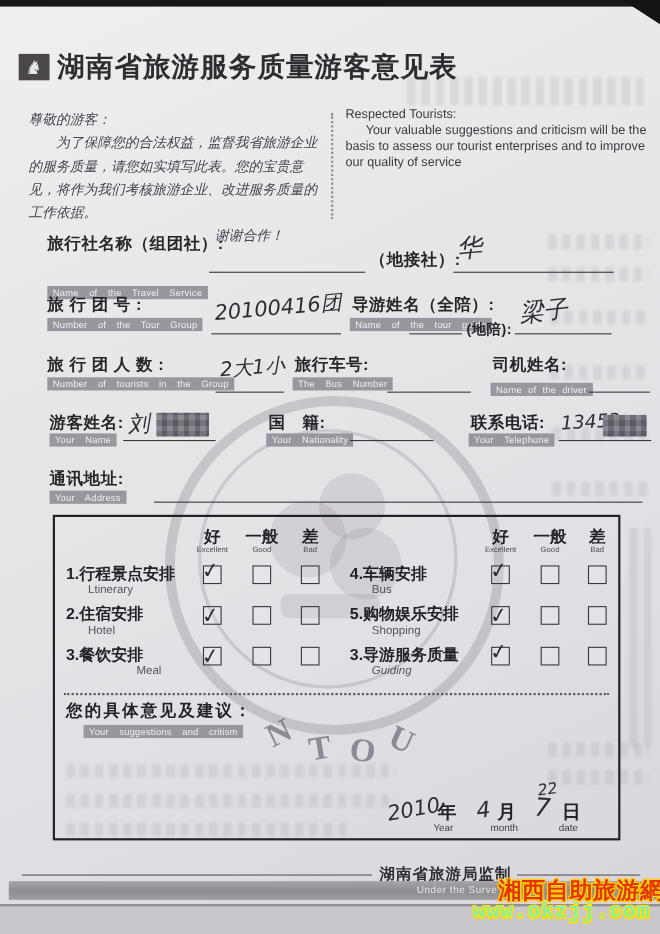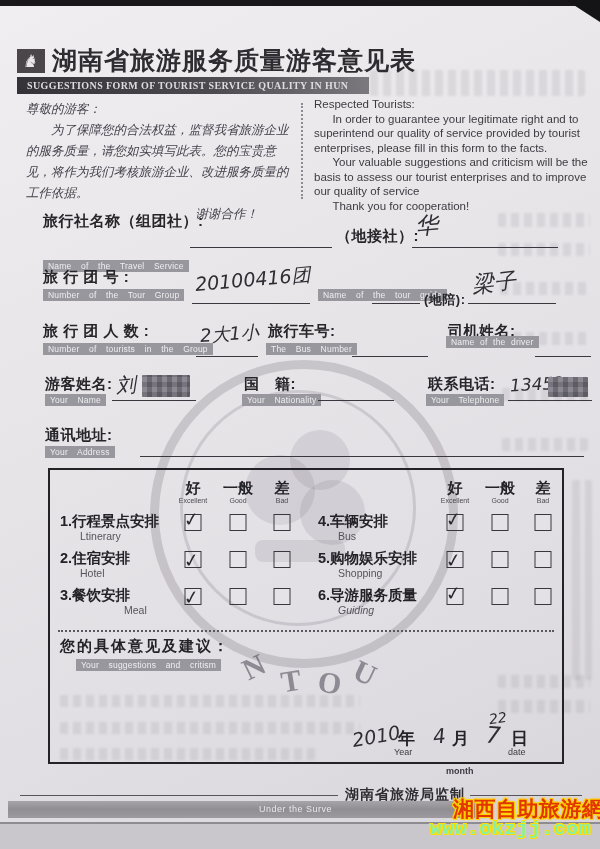--- a/index.html
+++ b/index.html
@@ -94,21 +94,21 @@
   .dotted-sep{ position:absolute; left:58px; top:630px; width:496px; border-top:2px dotted #5a585f; }
   .sugg-zh{ position:absolute; left:60px; top:637px; font-size:15px; font-weight:bold; letter-spacing:2px; color:#232227; }
   .sugg-en{ left:76px; top:659px; }
   
   .date-zh{ position:absolute; font-size:17px; font-weight:bold; color:#232227; }
   .date-en{ position:absolute; font-size:9px; color:#3d3b41; }
   
   .supervise-line{ position:absolute; top:795px; border-top:1.5px solid #57555c; }
   .supervise-text{ position:absolute; left:345px; top:786px; font-size:14px; font-weight:bold; color:#2e2c31; letter-spacing:1px; }
   .gray-bar{
-    position:absolute; left:8px; top:801px; width:472px; height:17px;
+    position:absolute; left:8px; top:801px; width:592px; height:17px;
     background:linear-gradient(180deg,#a6a4a9 0%,#908e93 50%,#9d9ba0 100%);
   }
   .bar-text{
     position:absolute; right:148px; top:3px; font-size:9px; color:#e8e8ea; letter-spacing:.5px;
   }
   .wm-name{
     position:absolute; left:453px; top:795px; font-size:21px; font-weight:bold; white-space:nowrap;
     text-shadow:-1px -1px 0 #ffd400,1px -1px 0 #ffd400,-1px 1px 0 #ffd400,1px 1px 0 #ffd400, 0 0 3px #ff9a00;
     letter-spacing:.5px; z-index:9;
   }
@@ -167,63 +167,59 @@
   <div class="ghost" style="left:498px;top:675px;width:92px;height:13px;"></div>
   <div class="ghost" style="left:498px;top:700px;width:92px;height:13px;"></div>
   <div class="ghost" style="left:60px;top:695px;width:300px;height:12px;"></div>
   <div class="ghost" style="left:60px;top:722px;width:300px;height:12px;"></div>
   <div class="ghost" style="left:60px;top:748px;width:260px;height:12px;"></div>
 
   <div class="logo-box">
     <span class="horse">♞</span>
   </div>
   <div class="form-title">湖南省旅游服务质量游客意见表</div>
-  <div class="subtitle-bar">
-    <span>SUGGESTIONS FORM OF TOURIST SERVICE QUALITY IN HUN</span>
-  </div>
 
   <div class="intro-zh">
     <div>尊敬的游客：</div>
     <div class="ind">为了保障您的合法权益，监督我省旅游企业的服务质量，请您如实填写此表。您的宝贵意见，将作为我们考核旅游企业、改进服务质量的工作依据。</div>
     <div class="closing">谢谢合作！</div>
   </div>
   <div class="intro-divider"></div>
   <div class="intro-en">
     <div>Respected Tourists:</div>
-    <div class="ind">In order to guarantee your legitimate right and to superintend our quality of service provided by tourist enterprises, please fill in this form to the facts.</div>
     <div class="ind">Your valuable suggestions and criticism will be the basis to assess our tourist enterprises and to improve our quality of service</div>
-    <div class="ind">Thank you for cooperation!</div>
   </div>
 
   <div class="zh-label" style="left:43px;top:212px;">旅行社名称（组团社）:</div>
   <div class="hl" style="left:43px;top:232px;margin-top:28px;">Name of the Travel Service</div>
   <div class="fline" style="left:190px;top:247px;width:142px;"></div>
   <div class="zh-label" style="left:336px;top:227px;">（地接社）:</div>
   <div class="hw" style="left:415px;top:210px;font-size:23px;transform:rotate(-5deg);">华</div>
   <div class="fline" style="left:412px;top:247px;width:146px;"></div>
 
   <div class="zh-label" style="left:43px;top:268px;">旅 行 团 号 :</div>
   <div class="hl" style="left:43px;top:289px;">Number of the Tour Group</div>
   <div class="hw" style="left:195px;top:267px;font-size:19px;transform:rotate(-5deg);">20100416团</div>
   <div class="fline" style="left:192px;top:303px;width:118px;"></div>
+  <div class="zh-label" style="left:320px;top:268px;">导游姓名（全陪）:</div>
   <div class="hl" style="left:318px;top:289px;">Name of the tour guide</div>
   <div class="fline" style="left:372px;top:303px;width:48px;"></div>
   <div class="zh-label" style="left:424px;top:291px;font-size:13px;">(地陪):</div>
   <div class="hw" style="left:472px;top:268px;font-size:22px;transform:rotate(-6deg);">梁子</div>
   <div class="fline" style="left:468px;top:303px;width:88px;"></div>
 
   <div class="zh-label" style="left:43px;top:322px;">旅 行 团 人 数 :</div>
   <div class="hl" style="left:43px;top:343px;">Number of tourists in the Group</div>
   <div class="hw" style="left:200px;top:322px;font-size:18px;transform:rotate(-4deg);">2大1小</div>
   <div class="fline" style="left:196px;top:356px;width:62px;"></div>
   <div class="zh-label" style="left:268px;top:322px;">旅行车号:</div>
   <div class="hl" style="left:266px;top:343px;">The Bus Number</div>
   <div class="fline" style="left:352px;top:356px;width:76px;"></div>
   <div class="zh-label" style="left:448px;top:322px;">司机姓名:</div>
-  <div class="hl" style="left:446px;top:336px;word-spacing:3px;">Name of the driver</div>
+  <div class="hl" style="left:446px;top:348px;word-spacing:3px;">Name of the driver</div>
   <div class="fline" style="left:535px;top:356px;width:56px;"></div>
 
   <div class="zh-label" style="left:45px;top:375px;">游客姓名:</div>
   <div class="hl" style="left:45px;top:394px;">Your Name</div>
   <div class="hw" style="left:116px;top:372px;font-size:20px;transform:rotate(-5deg);">刘</div>
   <div class="mosaic" style="left:142px;top:375px;width:48px;height:22px;"></div>
   <div class="fline" style="left:112px;top:400px;width:84px;"></div>
   <div class="zh-label" style="left:244px;top:375px;">国　籍:</div>
   <div class="hl" style="left:242px;top:394px;">Your Nationality</div>
   <div class="fline" style="left:318px;top:400px;width:76px;"></div>
@@ -286,38 +282,38 @@
   <div class="cbox" style="left:543px;top:514px;"></div>
 
   <div class="item-zh" style="left:318px;top:549px;">5.购物娱乐安排</div>
   <div class="item-en" style="left:338px;top:567px;">Shopping</div>
   <div class="cbox" style="left:455px;top:551px;">
       <span class="check" style="top:-3px;">✓</span>
     </div>
   <div class="cbox" style="left:500px;top:551px;"></div>
   <div class="cbox" style="left:543px;top:551px;"></div>
 
-  <div class="item-zh" style="left:318px;top:586px;">6.导游服务质量</div>
+  <div class="item-zh" style="left:318px;top:586px;">3.导游服务质量</div>
   <div class="item-en" style="left:338px;top:604px;font-style:italic;">Guiding</div>
   <div class="cbox" style="left:455px;top:588px;">
       <span class="check">✓</span>
     </div>
   <div class="cbox" style="left:500px;top:588px;"></div>
   <div class="cbox" style="left:543px;top:588px;"></div>
 
   <div class="dotted-sep"></div>
   <div class="sugg-zh">您的具体意见及建议：</div>
   <div class="hl sugg-en">Your suggestions and critism</div>
 
   <div class="hw" style="left:352px;top:725px;font-size:19px;transform:rotate(-10deg);">2010</div>
   <div class="date-zh" style="left:398px;top:727px;">年</div>
   <div class="date-en" style="left:394px;top:747px;">Year</div>
   <div class="hw" style="left:433px;top:724px;font-size:20px;transform:rotate(-6deg);">4</div>
   <div class="date-zh" style="left:452px;top:727px;">月</div>
-  <div class="date-en" style="left:446px;top:766px;font-weight:bold;">month</div>
+  <div class="date-en" style="left:446px;top:747px;">month</div>
   <div class="hw" style="left:489px;top:710px;font-size:14px;transform:rotate(-8deg);">22</div>
   <div class="hw" style="left:486px;top:722px;font-size:23px;transform:rotate(4deg);">7</div>
   <div class="date-zh" style="left:511px;top:727px;">日</div>
   <div class="date-en" style="left:508px;top:747px;">date</div>
 
   <div class="supervise-line" style="left:20px;width:318px;"></div>
   <div class="supervise-text">湖南省旅游局监制</div>
   <div class="supervise-line" style="left:470px;width:112px;"></div>
   <div class="gray-bar">
     <span class="bar-text">Under the Surve</span>

